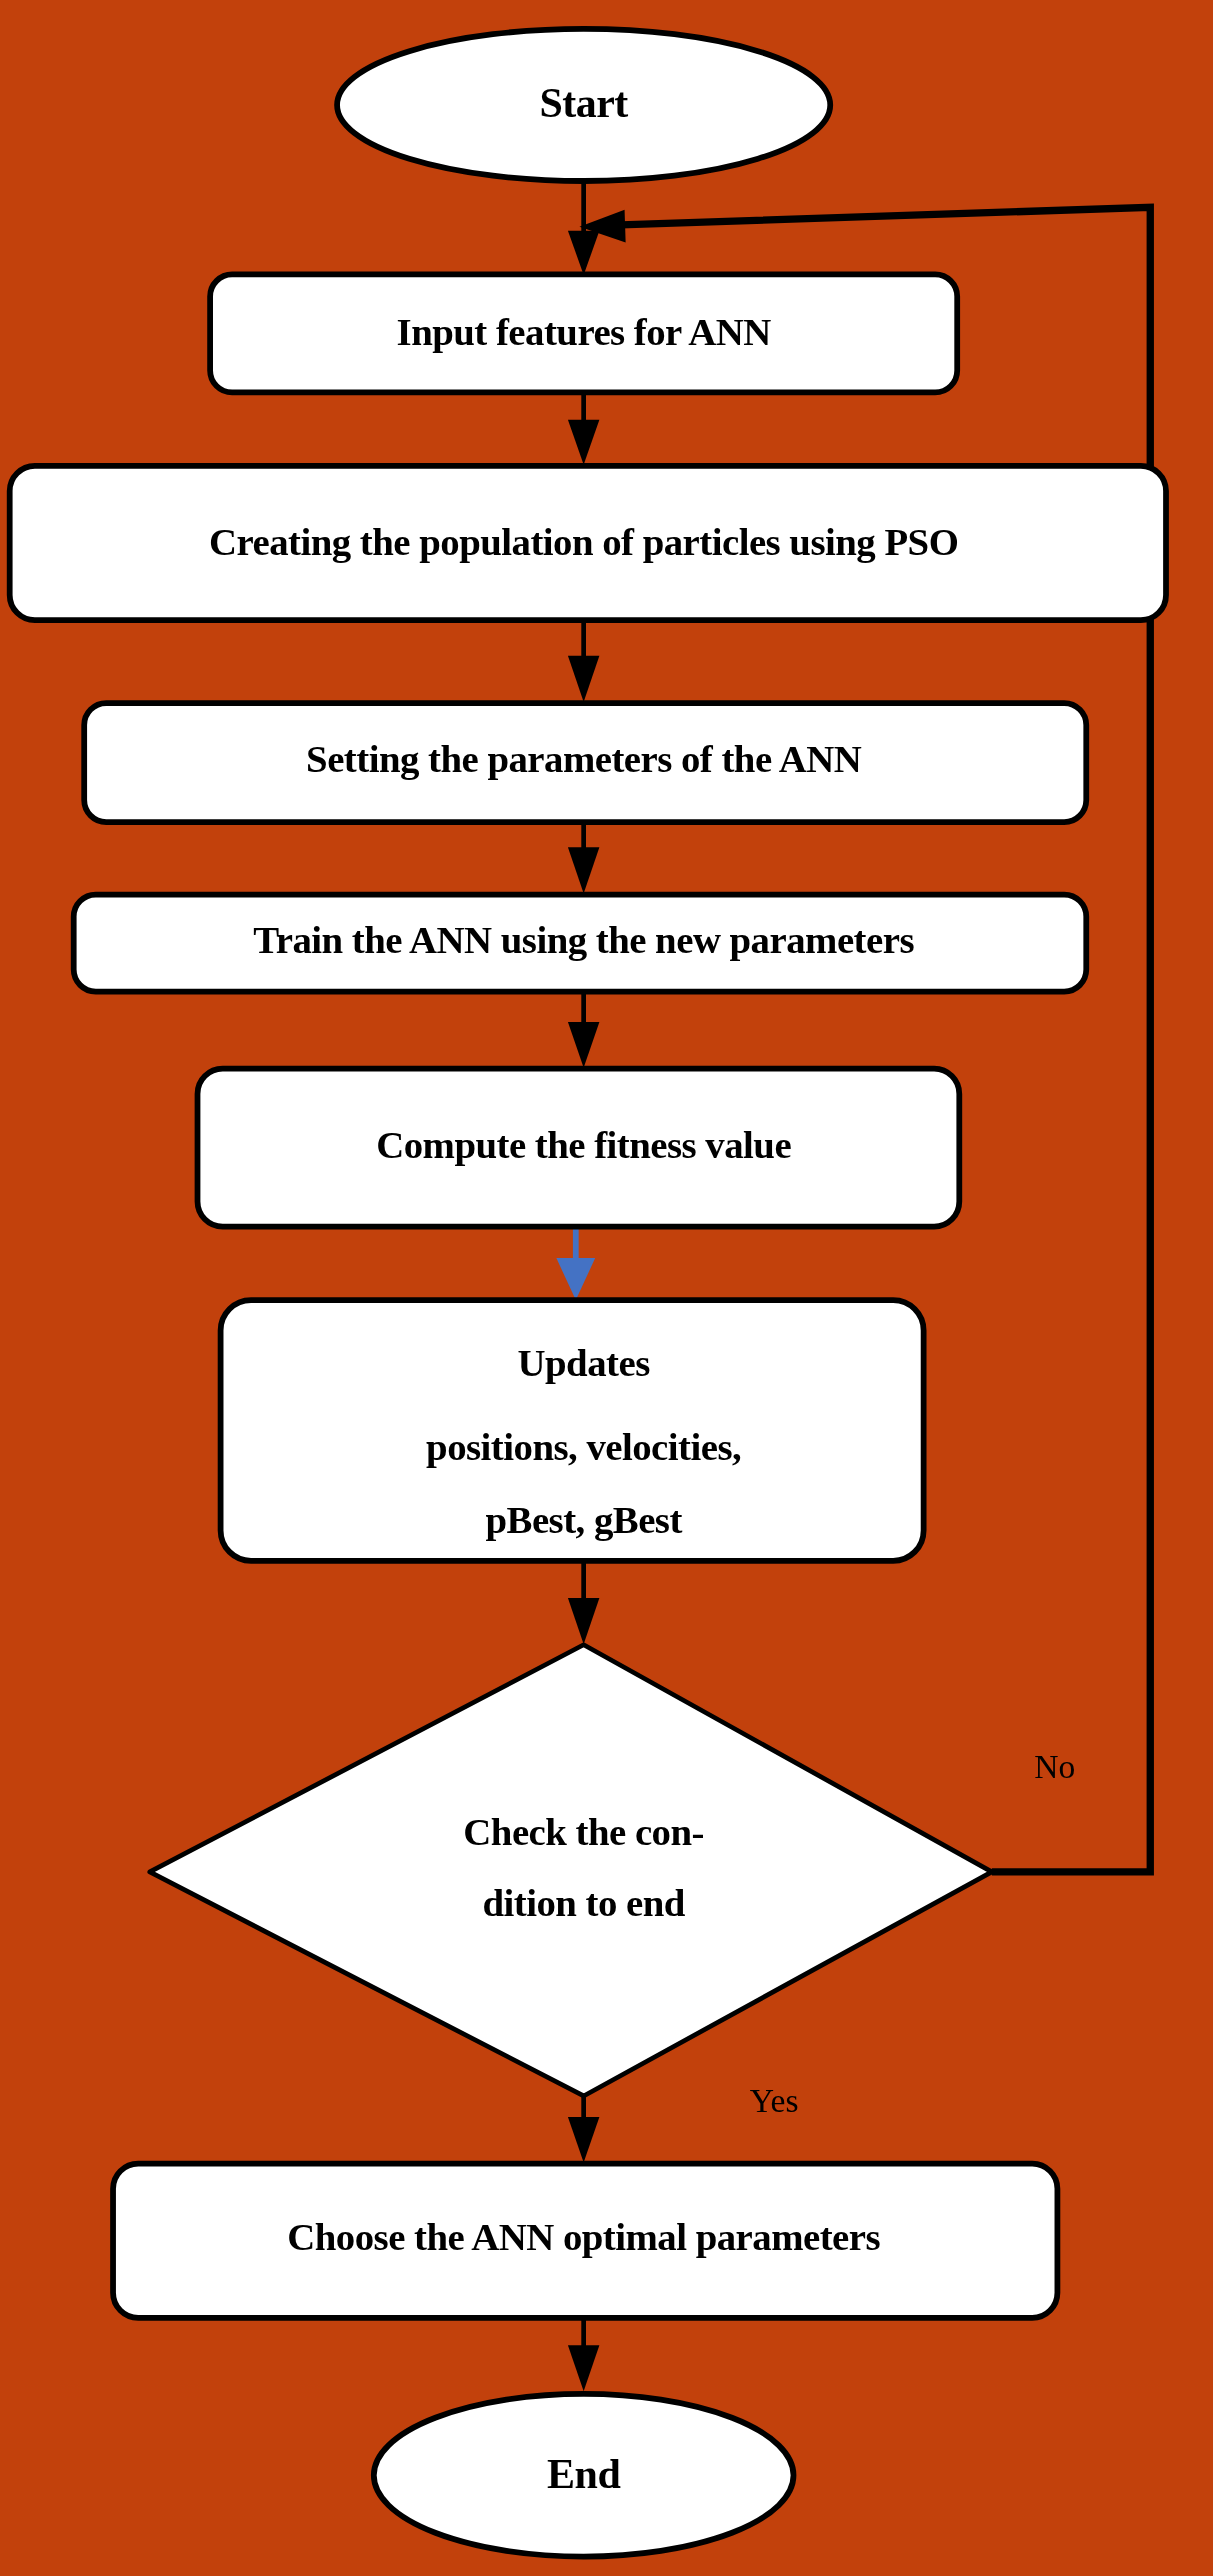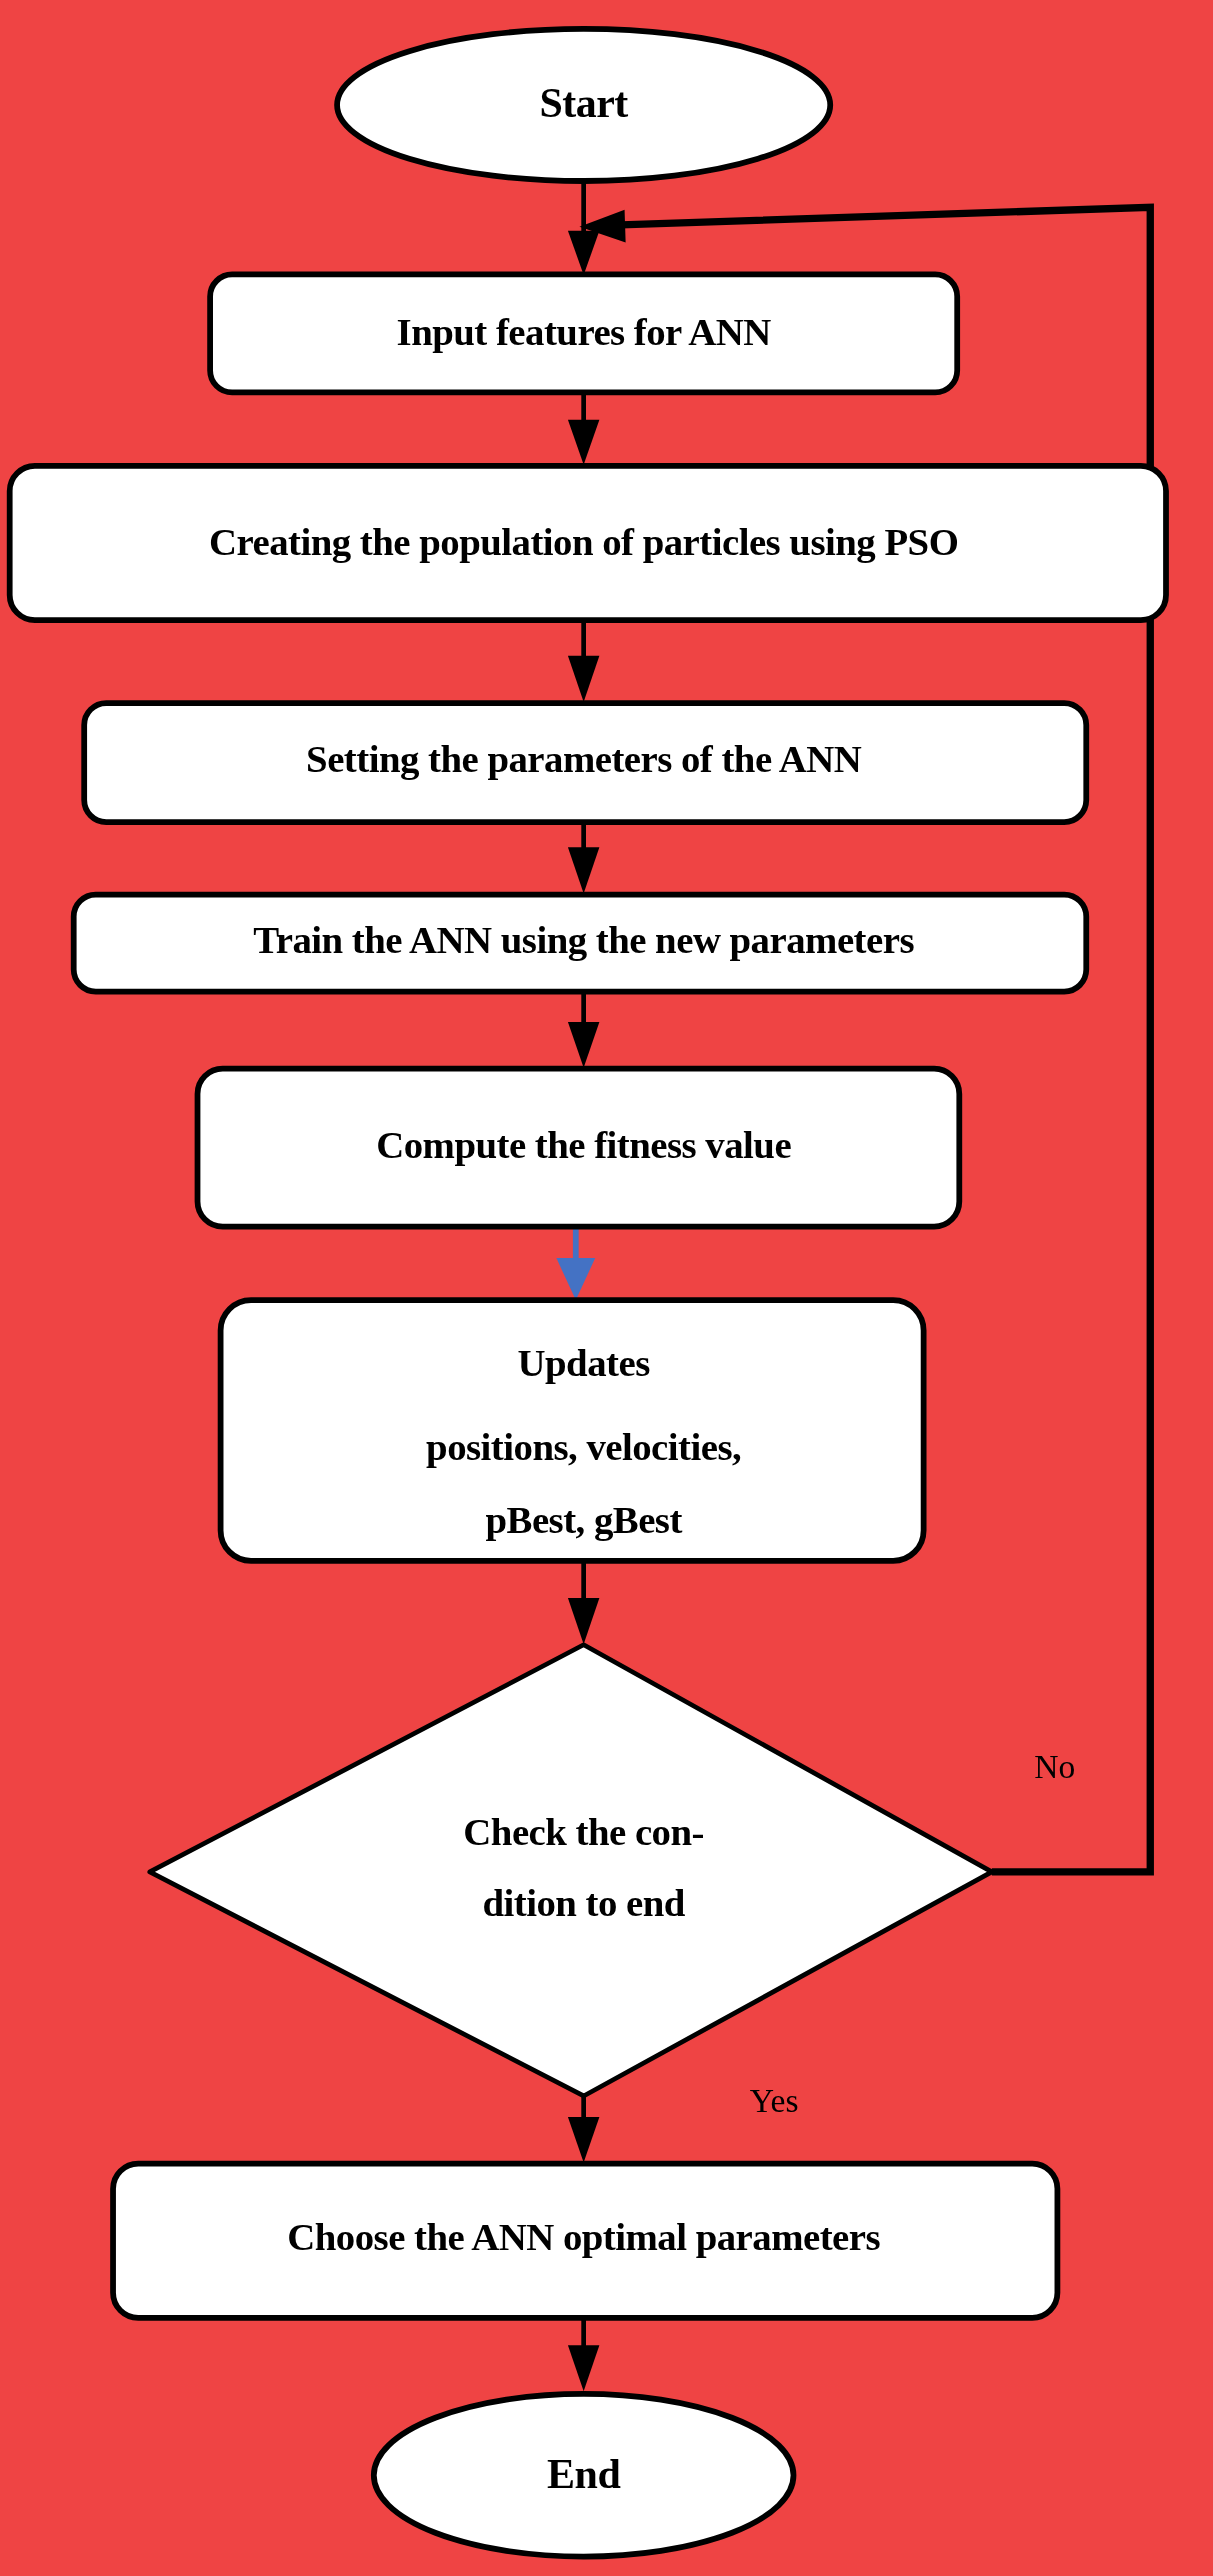--- a/index.html
+++ b/index.html
@@ -8,21 +8,21 @@
     padding: 0;
     background: #ffffff;
   }
   body {
     font-family: "Liberation Serif", "DejaVu Serif", serif;
   }
   #flow-root {
     position: relative;
     width: 1214px;
     height: 2576px;
-    background: #ef4444;
+    background: #c2410c;
     overflow: hidden;
   }
   svg.flow-canvas {
     position: absolute;
     left: 0;
     top: 0;
     width: 1214px;
     height: 2576px;
     display: block;
   }

